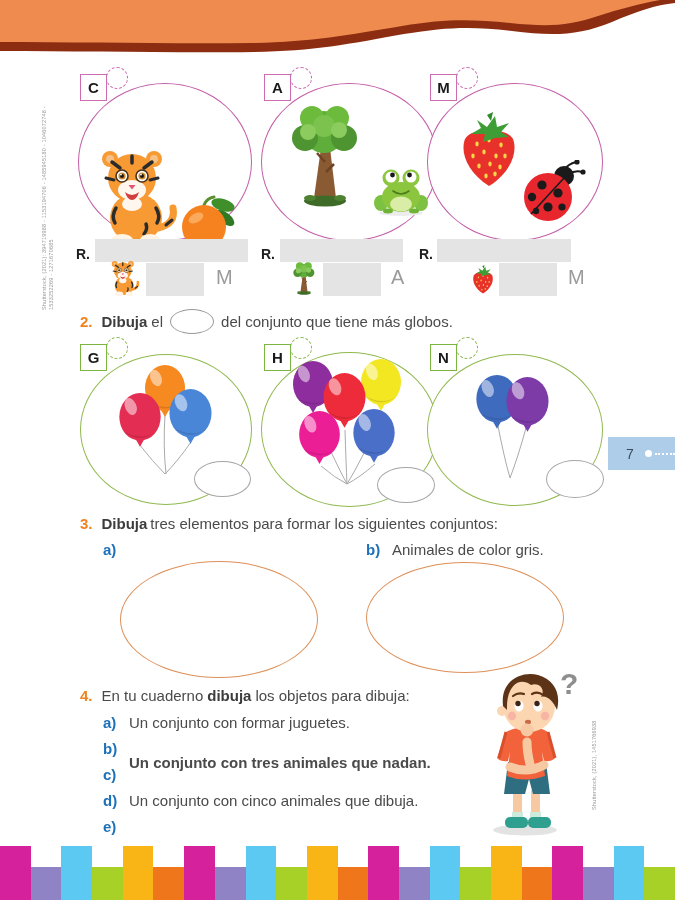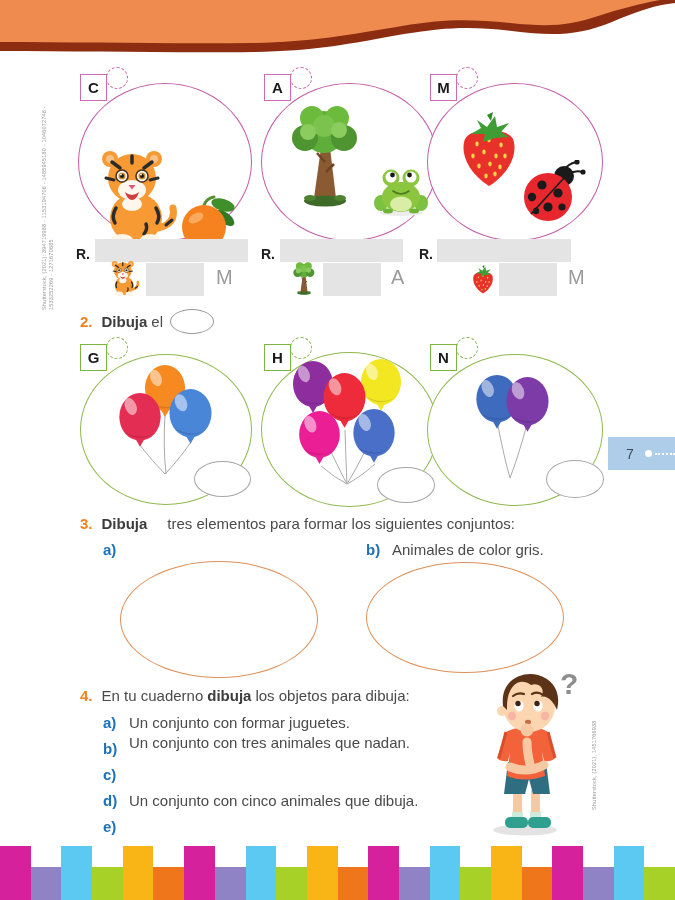--- a/index.html
+++ b/index.html
@@ -288,20 +288,21 @@
       <use href="#sym-straw"></use>
     </svg>
   <div class="answer-box" style="left:499px;top:263px;width:58px;height:33px;"></div>
   <div class="gray-letter" style="left:568px;top:266px;">M</div>
 
   <div class="ex-line" style="left:80px;top:309px;">
     <span class="ex-num">2.</span>
     <span class="bold-verb sp">Dibuja</span>
     <span class="sp" style="margin-left:4px;">el</span>
     <span class="inline-oval"></span>
+    <span class="sp">del conjunto que tiene más globos.</span>
   </div>
 
   <div class="dot-arc green" style="left:106px;top:337px;"></div>
   <div class="dot-arc green" style="left:290px;top:337px;"></div>
   <div class="dot-arc green" style="left:456px;top:337px;"></div>
 
   <div class="set-circle green-c" style="left:80px;top:354px;width:172px;height:151px;"></div>
   <div class="set-circle green-c" style="left:261px;top:352px;width:177px;height:155px;"></div>
   <div class="set-circle green-c" style="left:427px;top:354px;width:176px;height:152px;"></div>
 
@@ -357,41 +358,41 @@
 
   <div class="page-tab">
     <span class="num">7</span>
     <span class="dot"></span>
     <span class="leader"></span>
   </div>
 
   <div class="ex-line" style="left:80px;top:515px;">
     <span class="ex-num">3.</span>
     <span class="bold-verb sp">Dibuja</span>
-    <span class="sp" style="margin-left:20px;">tres elementos para formar los siguientes conjuntos:</span>
+    <span class="sp" style="margin-left:3px;">tres elementos para formar los siguientes conjuntos:</span>
   </div>
   <div class="opt-label" style="left:103px;top:541px;">a)</div>
   <div class="opt-label" style="left:366px;top:541px;">b)</div>
   <div class="opt-text" style="left:392px;top:541px;">Animales de color gris.</div>
 
   <div class="draw-oval" style="left:120px;top:561px;width:198px;height:117px;"></div>
   <div class="draw-oval" style="left:366px;top:562px;width:198px;height:111px;"></div>
 
   <div class="ex-line" style="left:80px;top:687px;">
     <span class="ex-num">4.</span>
     <span class="sp">En tu cuaderno</span>
     <span class="bold-verb sp" style="margin-left:4px;">dibuja</span>
     <span class="sp" style="margin-left:4px;">los objetos para dibuja:</span>
   </div>
 
   <div class="opt-label" style="left:103px;top:714px;">a)</div>
   <div class="opt-text" style="left:129px;top:714px;">Un conjunto con formar juguetes.</div>
   <div class="opt-label" style="left:103px;top:740px;">b)</div>
   <div class="opt-label" style="left:103px;top:766px;">c)</div>
-  <div class="opt-text" style="left:129px;top:734px;">Un conjunto con tres animales que nadan.</div>
+  <div class="opt-text" style="left:129px;top:754px;font-weight:bold;">Un conjunto con tres animales que nadan.</div>
   <div class="opt-label" style="left:103px;top:792px;">d)</div>
   <div class="opt-text" style="left:129px;top:792px;">Un conjunto con cinco animales que dibuja.</div>
   <div class="opt-label" style="left:103px;top:818px;">e)</div>
 
   <svg class="abs" style="left:472px;top:664px;" width="115" height="175" viewBox="0 0 115 175">
     <use href="#sym-boy"></use>
     <text x="88" y="30" font-family="Liberation Sans, sans-serif" font-size="30" font-weight="bold" fill="#8E8E8E">?</text>
   </svg>
 
   <div class="footer-stripe">

